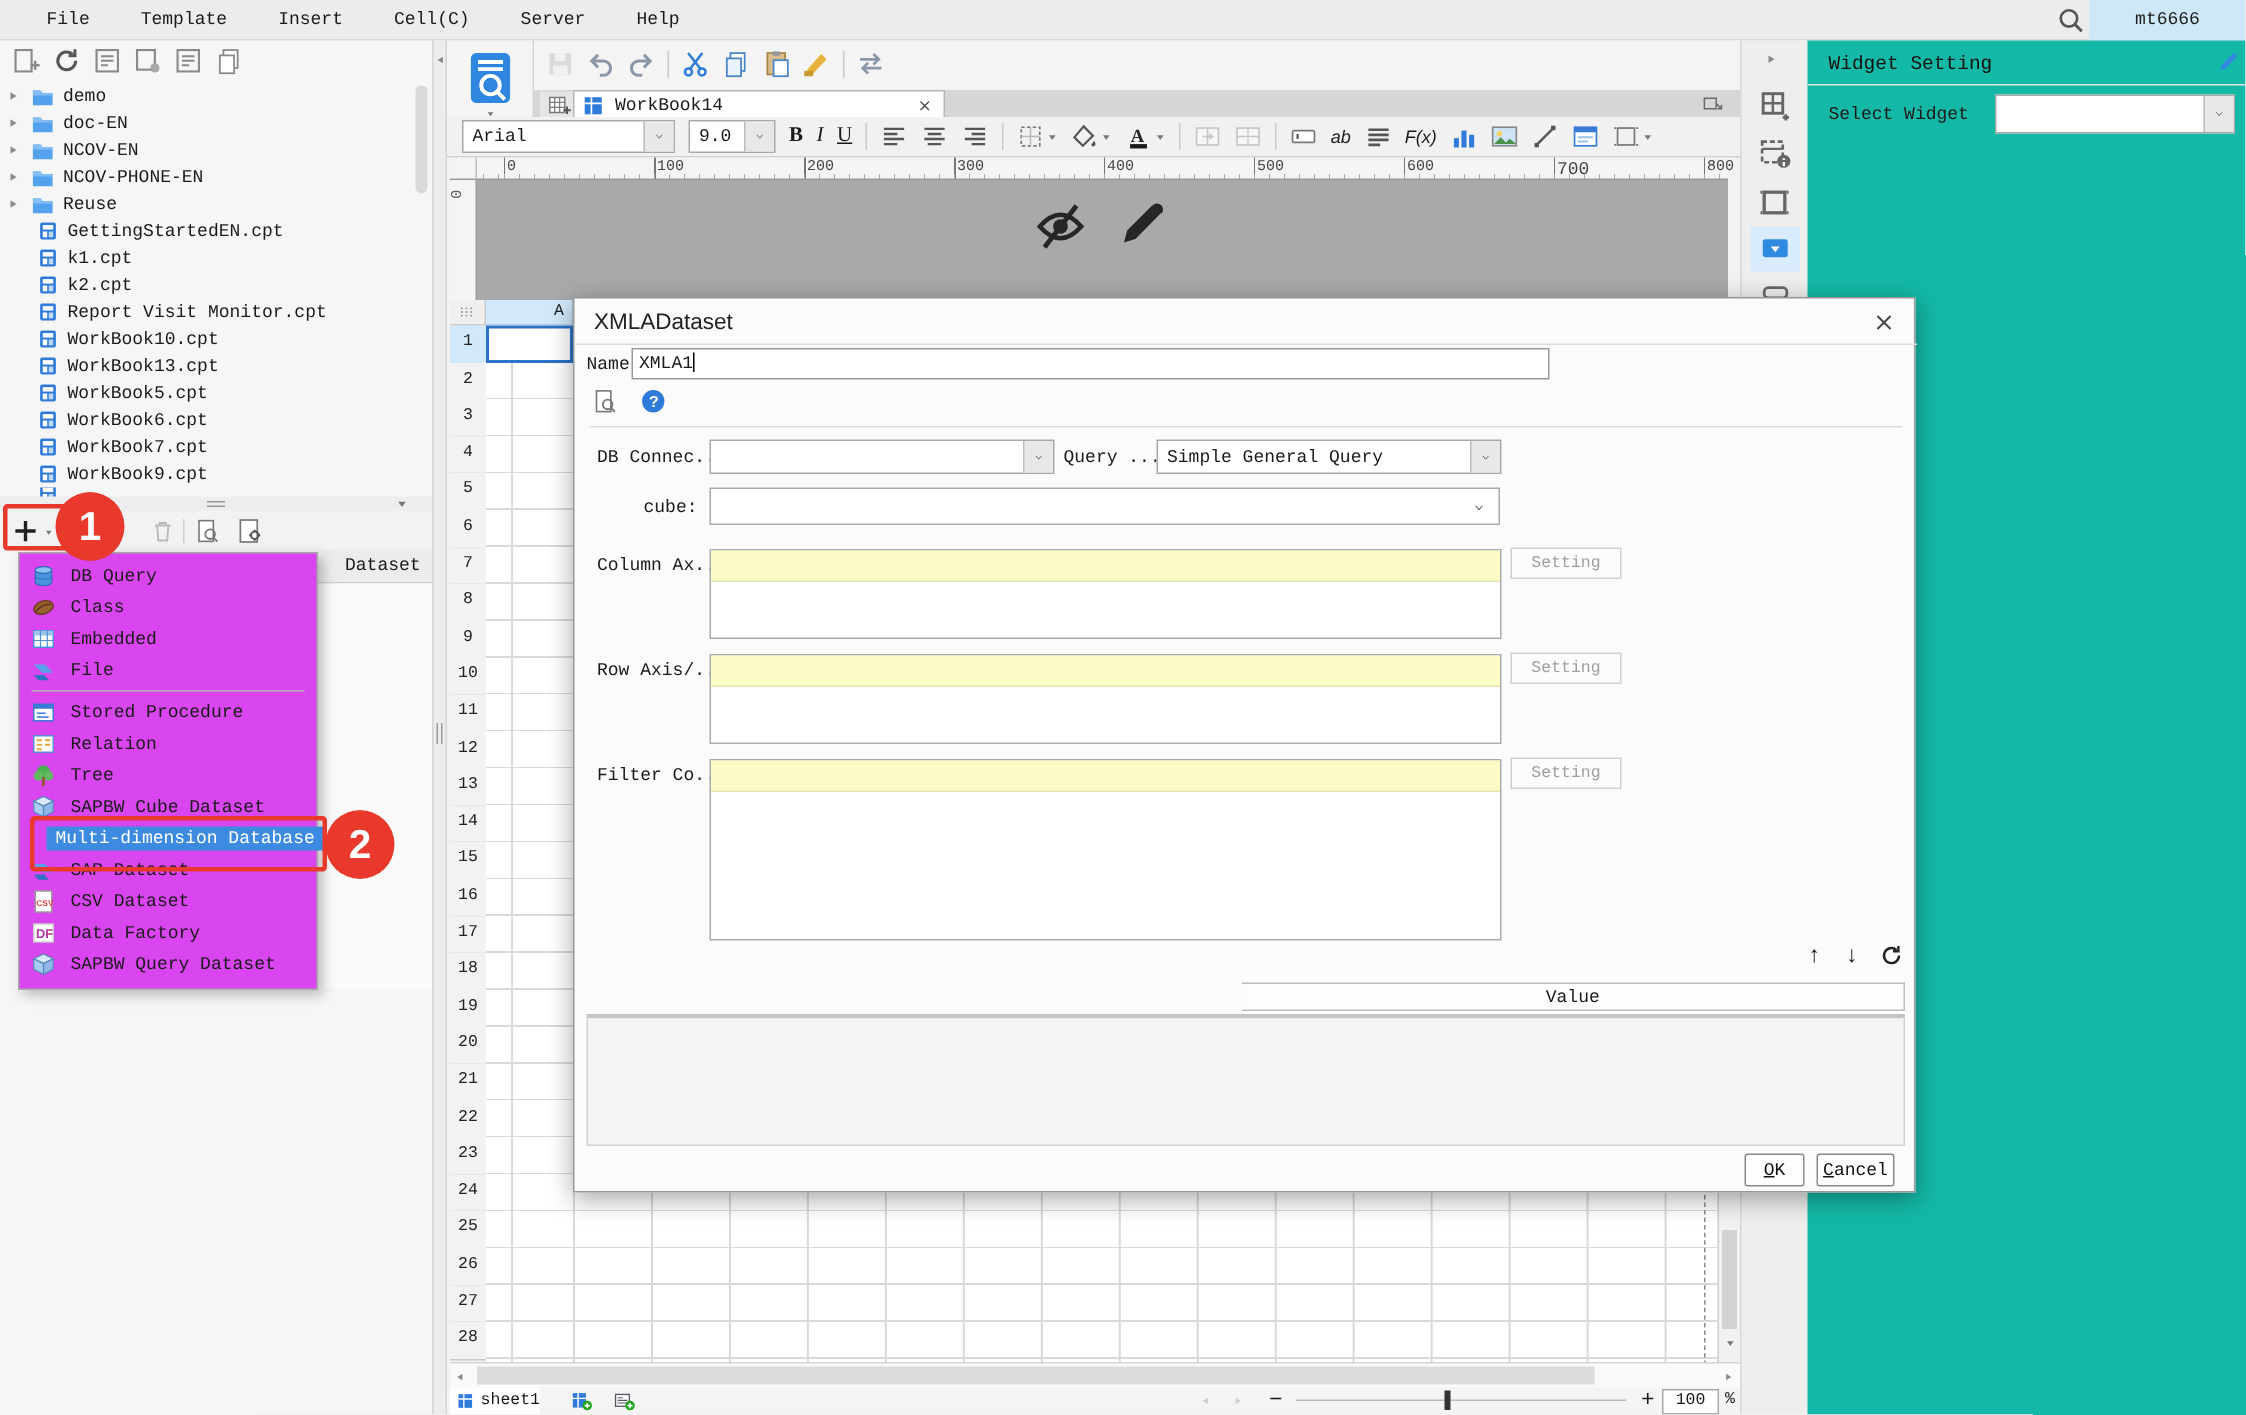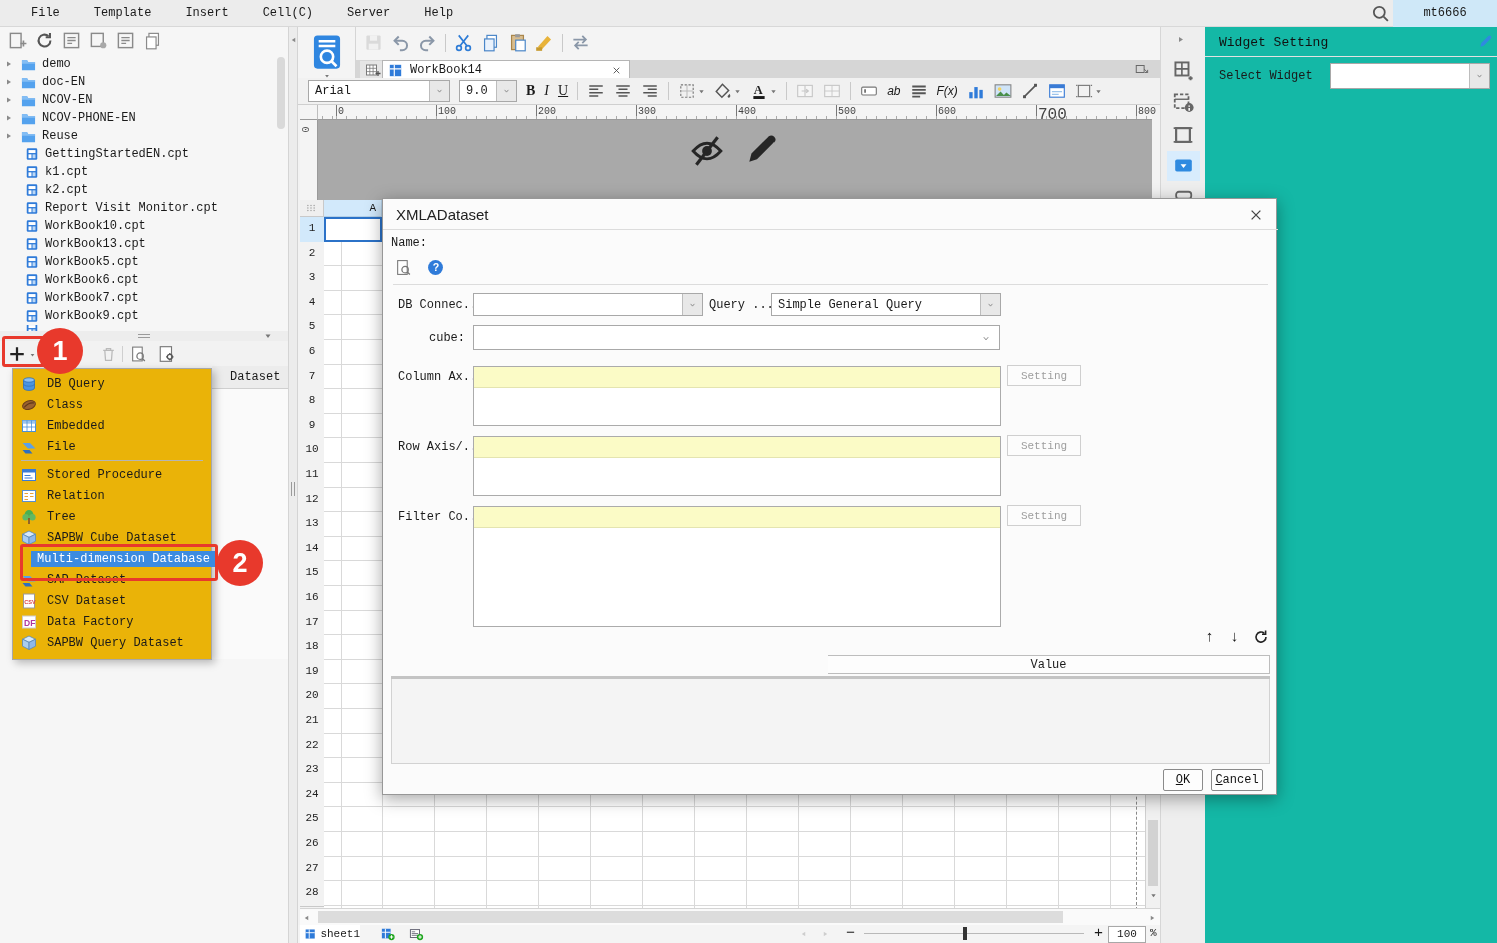--- a/index.html
+++ b/index.html
@@ -12,21 +12,21 @@
   
   #topbar{left:0;top:0;width:1497px;height:27px;background:#ececec;border-bottom:1px solid #d8d8d8;}
   #menu-items{display:flex;height:27px;align-items:center;padding-left:14px;}
   .menu-item{padding:0 17px;line-height:27px;cursor:default;}
   #user-chip{right:0;top:0;width:104px;height:27px;background:#cfe8f8;text-align:center;line-height:27px;}
   
   #sidebar{left:0;top:27px;width:288px;height:916px;background:#f6f6f6;}
   .tree-row{position:absolute;left:0;width:272px;height:18px;display:flex;align-items:center;}
   .tree-label{margin-left:6px;white-space:nowrap;}
   
-  #dataset-popup{left:12px;top:368px;width:200px;height:292px;background:#eab308;
+  #dataset-popup{left:12px;top:368px;width:200px;height:292px;background:#d946ef;
      border:1px solid #a8a8a8;box-shadow:3px 3px 8px rgba(0,0,0,.25);z-index:40;padding-top:4px;}
   .ds-item{height:21px;display:flex;align-items:center;padding-left:8px;}
   .ds-label{margin-left:10px;white-space:nowrap;}
   .ds-sep{height:1px;background:#b5b5b5;margin:3px 8px;}
   .ds-selected{background:#3c8be0;color:#fff;padding:1px 6px;}
   
   .anno-box{border:3px solid #e8392c;border-radius:3px;z-index:60;}
   .anno-circle{background:#e8392c;border-radius:50%;color:#fff;z-index:61;
      font-family:"Liberation Sans",sans-serif;font-weight:bold;font-size:27px;
      display:flex;align-items:center;justify-content:center;}
@@ -790,21 +790,21 @@
 <div class="abs" id="h-ruler" style="left:318px;top:105px;width:834px;height:15px;background:#f4f4f4;border-bottom:1px solid #9a9a9a;
      background-image:repeating-linear-gradient(to right,#aaa 0 1px,transparent 1px 10px),repeating-linear-gradient(to right,#777 0 1px,transparent 1px 100px);
      background-size:100% 4px,100% 15px;background-position:18px 11px,18px 0;background-repeat:repeat-x;">
     <span style="position: absolute; top: 1px; left: 20px; font-size: 10px; color: rgb(68, 68, 68);">0</span>
     <span style="position: absolute; top: 1px; left: 120px; font-size: 10px; color: rgb(68, 68, 68);">100</span>
     <span style="position: absolute; top: 1px; left: 220px; font-size: 10px; color: rgb(68, 68, 68);">200</span>
     <span style="position: absolute; top: 1px; left: 320px; font-size: 10px; color: rgb(68, 68, 68);">300</span>
     <span style="position: absolute; top: 1px; left: 420px; font-size: 10px; color: rgb(68, 68, 68);">400</span>
     <span style="position: absolute; top: 1px; left: 520px; font-size: 10px; color: rgb(68, 68, 68);">500</span>
     <span style="position: absolute; top: 1px; left: 620px; font-size: 10px; color: rgb(68, 68, 68);">600</span>
-    <span style="position: absolute; top: 1px; left: 720px; font-size: 16px; color: rgb(68, 68, 68);">700</span>
+    <span style="position: absolute; top: 1px; left: 720px; font-size: 12px; color: rgb(68, 68, 68);">700</span>
     <span style="position: absolute; top: 1px; left: 820px; font-size: 10px; color: rgb(68, 68, 68);">800</span>
   </div>
 <div class="abs" style="left:300px;top:120px;width:18px;height:80px;background:#f4f4f4;border-right:1px solid #9a9a9a;">
   <span style="position:absolute;left:3px;top:4px;font-size:10px;color:#555;transform:rotate(-90deg);">0</span>
 </div>
 <div class="abs" style="left:318px;top:120px;width:834px;height:80px;background:#a9a9a9;">
   <span class="ic" style="position:absolute;left:372px;top:14px;width:34px;height:34px;">
       <svg viewBox="0 0 16 16">
         <path d="M1.5 8 q6.5 -7.4 13 0 q-6.5 7.4 -13 0z" fill="none" stroke="#262626" stroke-width="1.4"></path>
         <circle cx="8" cy="8" r="2.3" fill="#262626"></circle>
@@ -1007,20 +1007,23 @@
 <div class="abs" id="dialog">
   <div class="abs" style="left:13px;top:7px;font-family:'Liberation Sans',sans-serif;font-size:15px;color:#222;">XMLADataset</div>
   <span class="abs ic" style="left:866px;top:9px;width:14px;height:14px;">
       <svg viewBox="0 0 16 16">
         <path d="M3 3 L13 13 M13 3 L3 13" stroke="#444" stroke-width="1.5"></path>
       </svg>
     </span>
   <div class="abs" style="left:0;top:30px;width:895px;height:1px;background:#dcdcdc;"></div>
 
   <div class="abs" style="left:8px;top:37px;">Name:</div>
+  <div class="abs" style="left:38px;top:33px;width:612px;height:21px;background:#fff;border:1px solid #999;line-height:19px;padding-left:4px;">
+    <span>XMLA1</span><span class="caret-bar"></span>
+  </div>
 
   <span class="abs ic" style="left:12px;top:59px;width:17px;height:19px;">
       <svg viewBox="0 0 16 16">
         <rect x="2.5" y="1.5" width="9" height="13" fill="#fff" stroke="#777"></rect>
         <circle cx="9.5" cy="10" r="3" fill="none" stroke="#777" stroke-width="1.2"></circle>
         <path d="M11.6 12.2 L14 14.6" stroke="#777" stroke-width="1.2"></path>
       </svg>
     </span>
   <span class="abs ic" style="left:44px;top:60px;width:17px;height:17px;">
       <svg viewBox="0 0 16 16">

